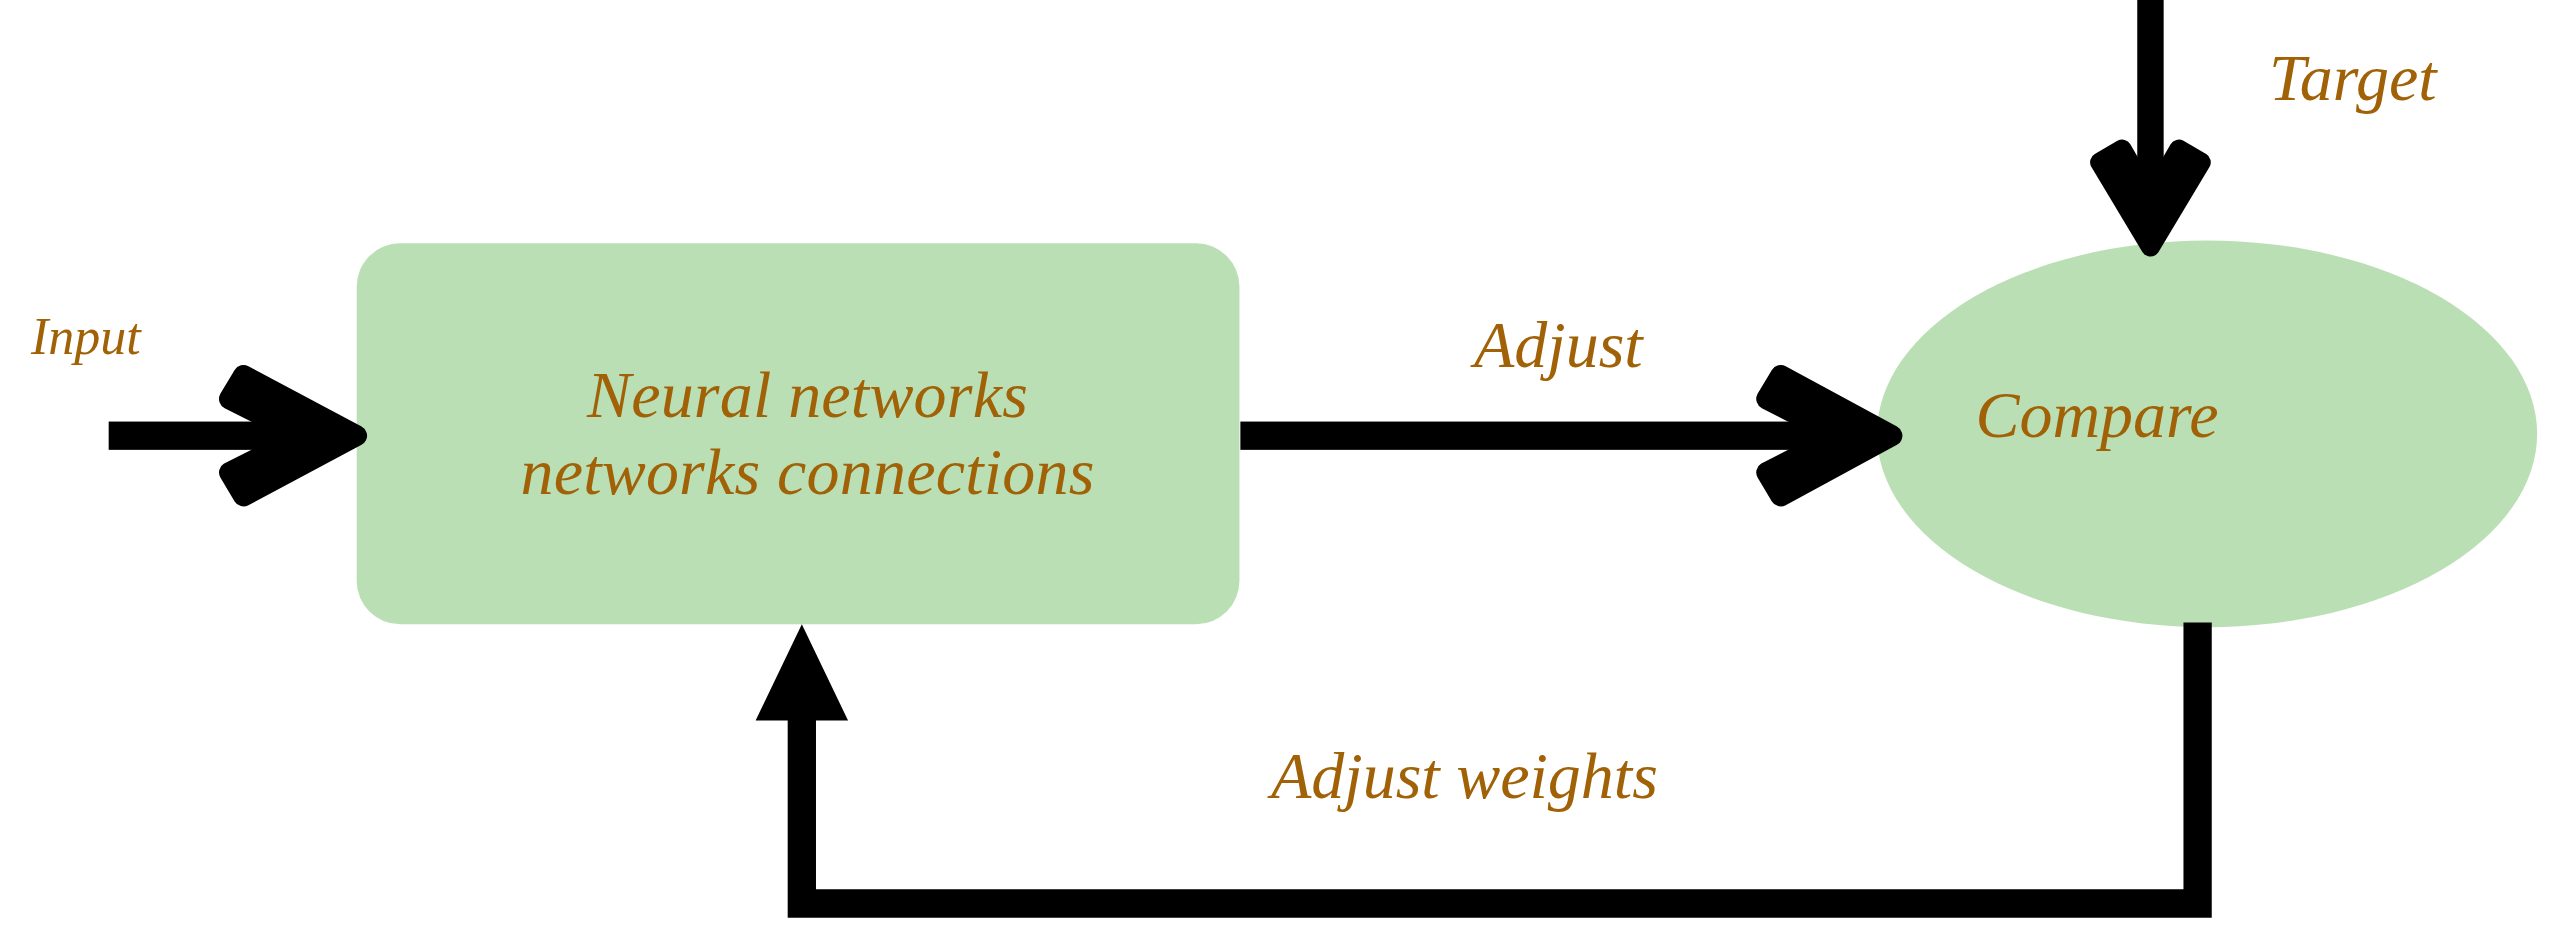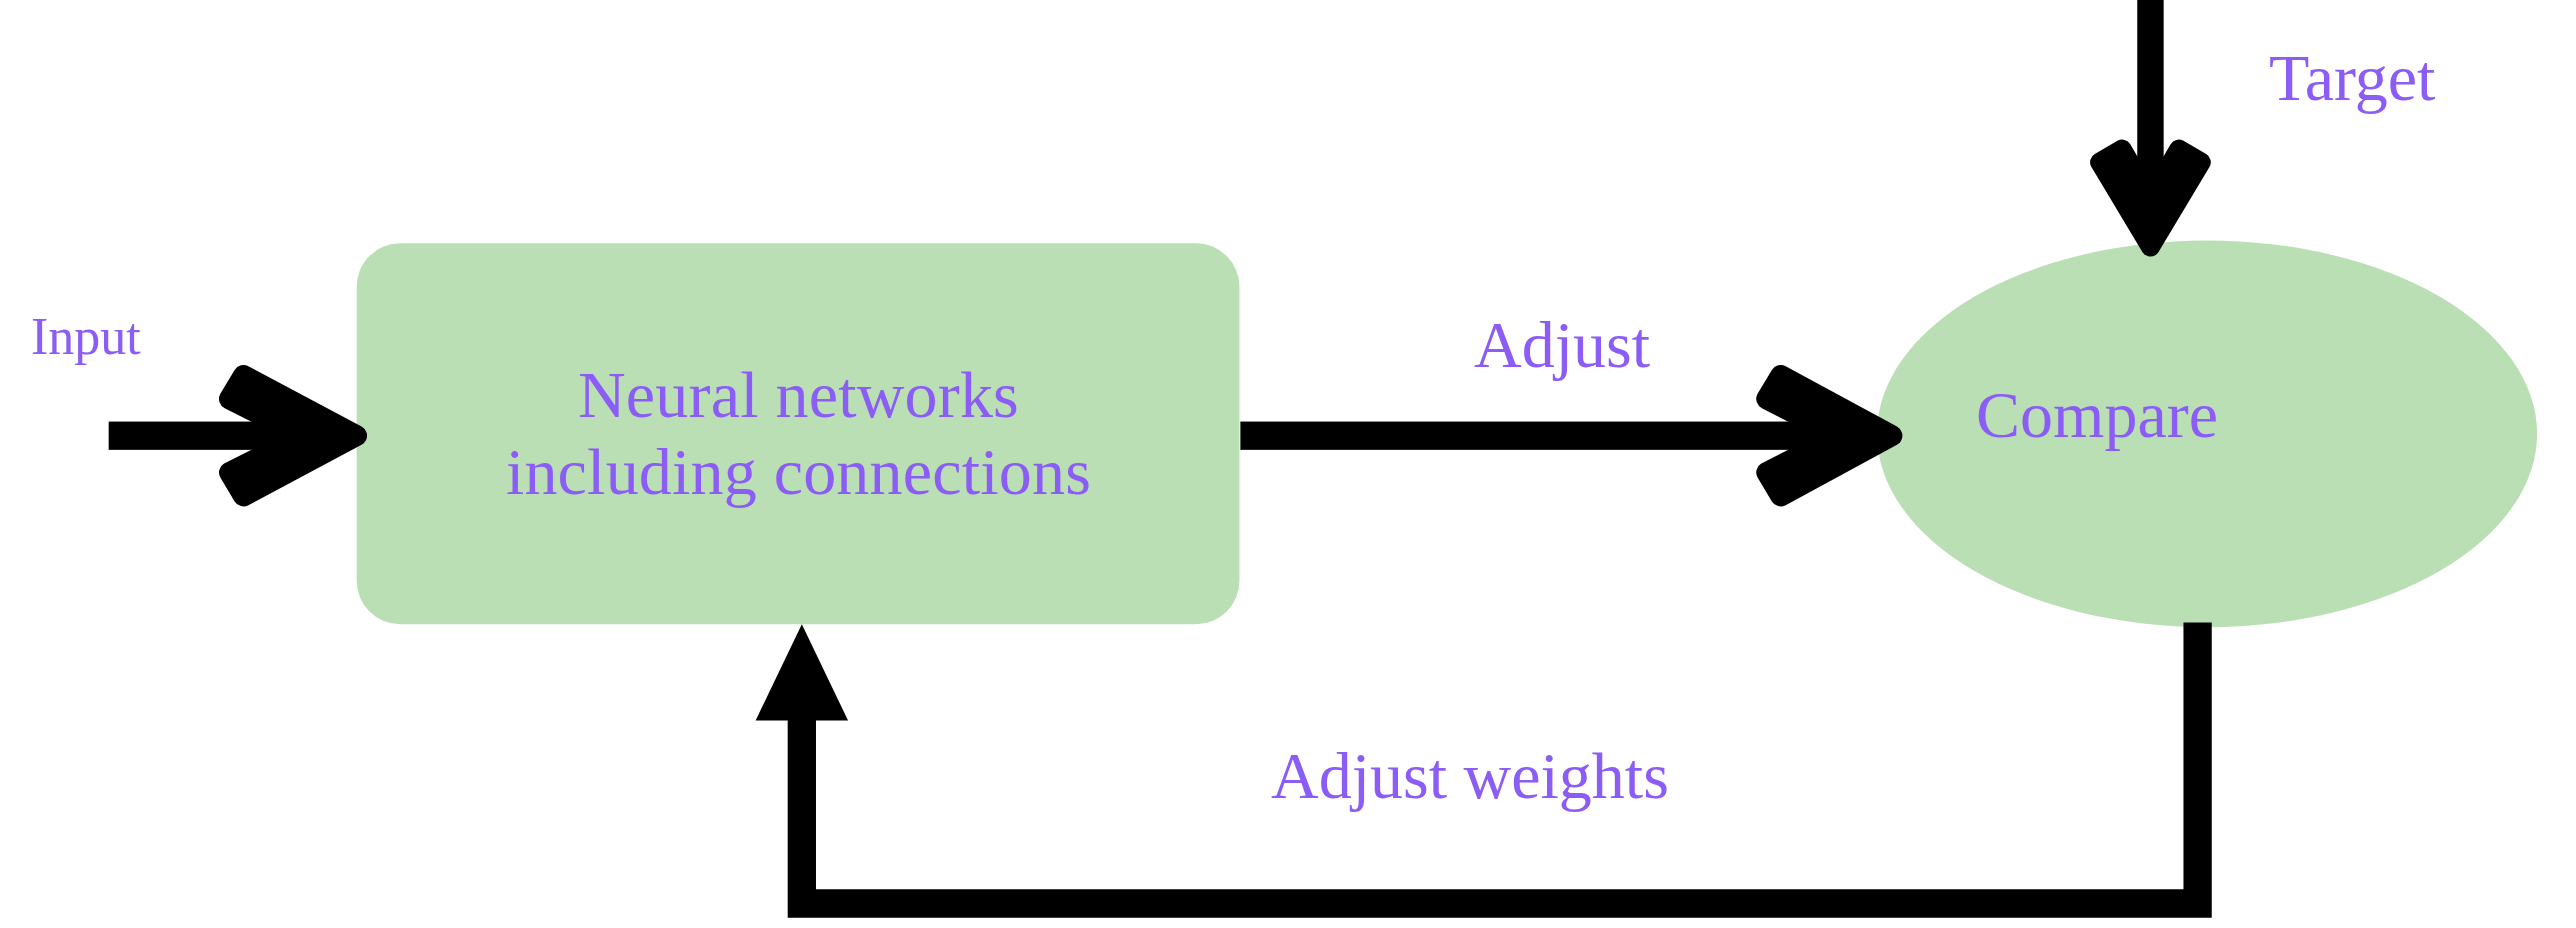--- a/index.html
+++ b/index.html
@@ -23,40 +23,42 @@
     position: absolute;
     left: 0;
     top: 0;
     width: 2576px;
     height: 928px;
     display: block;
   }
   .node-label,
   .edge-label {
     position: absolute;
-    color: #8b5cf6;
+    color: #a16207;
     font-family: "Liberation Serif", "DejaVu Serif", serif;
     font-weight: 400;
     white-space: pre;
     line-height: 1.16;
     user-select: none;
+    font-style: italic;
   }
   
   #network-box-label {
     left: 357px;
     top: 243px;
     width: 883px;
     height: 381px;
     display: flex;
     flex-direction: column;
     align-items: center;
     justify-content: center;
     text-align: center;
     font-size: 66px;
     letter-spacing: 0.2px;
+    padding-left: 9px;
   }
   #network-box-label .ln { display: block; }
   
   #compare-label {
     left: 1767px;
     top: 377px;
     width: 660px;
     text-align: center;
     font-size: 66px;
   }
@@ -110,21 +112,21 @@
     </g>
 
     <g>
       <path d="M 2330 660 L 2330 958 L 850 958 L 850 740" fill="none" stroke="#000000" stroke-width="30" stroke-linecap="butt" stroke-linejoin="miter"></path>
       <path d="M 850 662 L 899 764 L 801 764 Z" fill="#000000"></path>
     </g>
   </svg>
 
   <div class="node-label" id="network-box-label">
     <span class="ln">Neural networks</span>
-    <span class="ln">including connections</span>
+    <span class="ln">networks connections</span>
   </div>
 
   <div class="node-label" id="compare-label">Compare</div>
 
   <div class="edge-label" id="input-label">Input</div>
 
   <div class="edge-label" id="output-label">Adjust</div>
 
   <div class="edge-label" id="target-label">Target</div>
 

